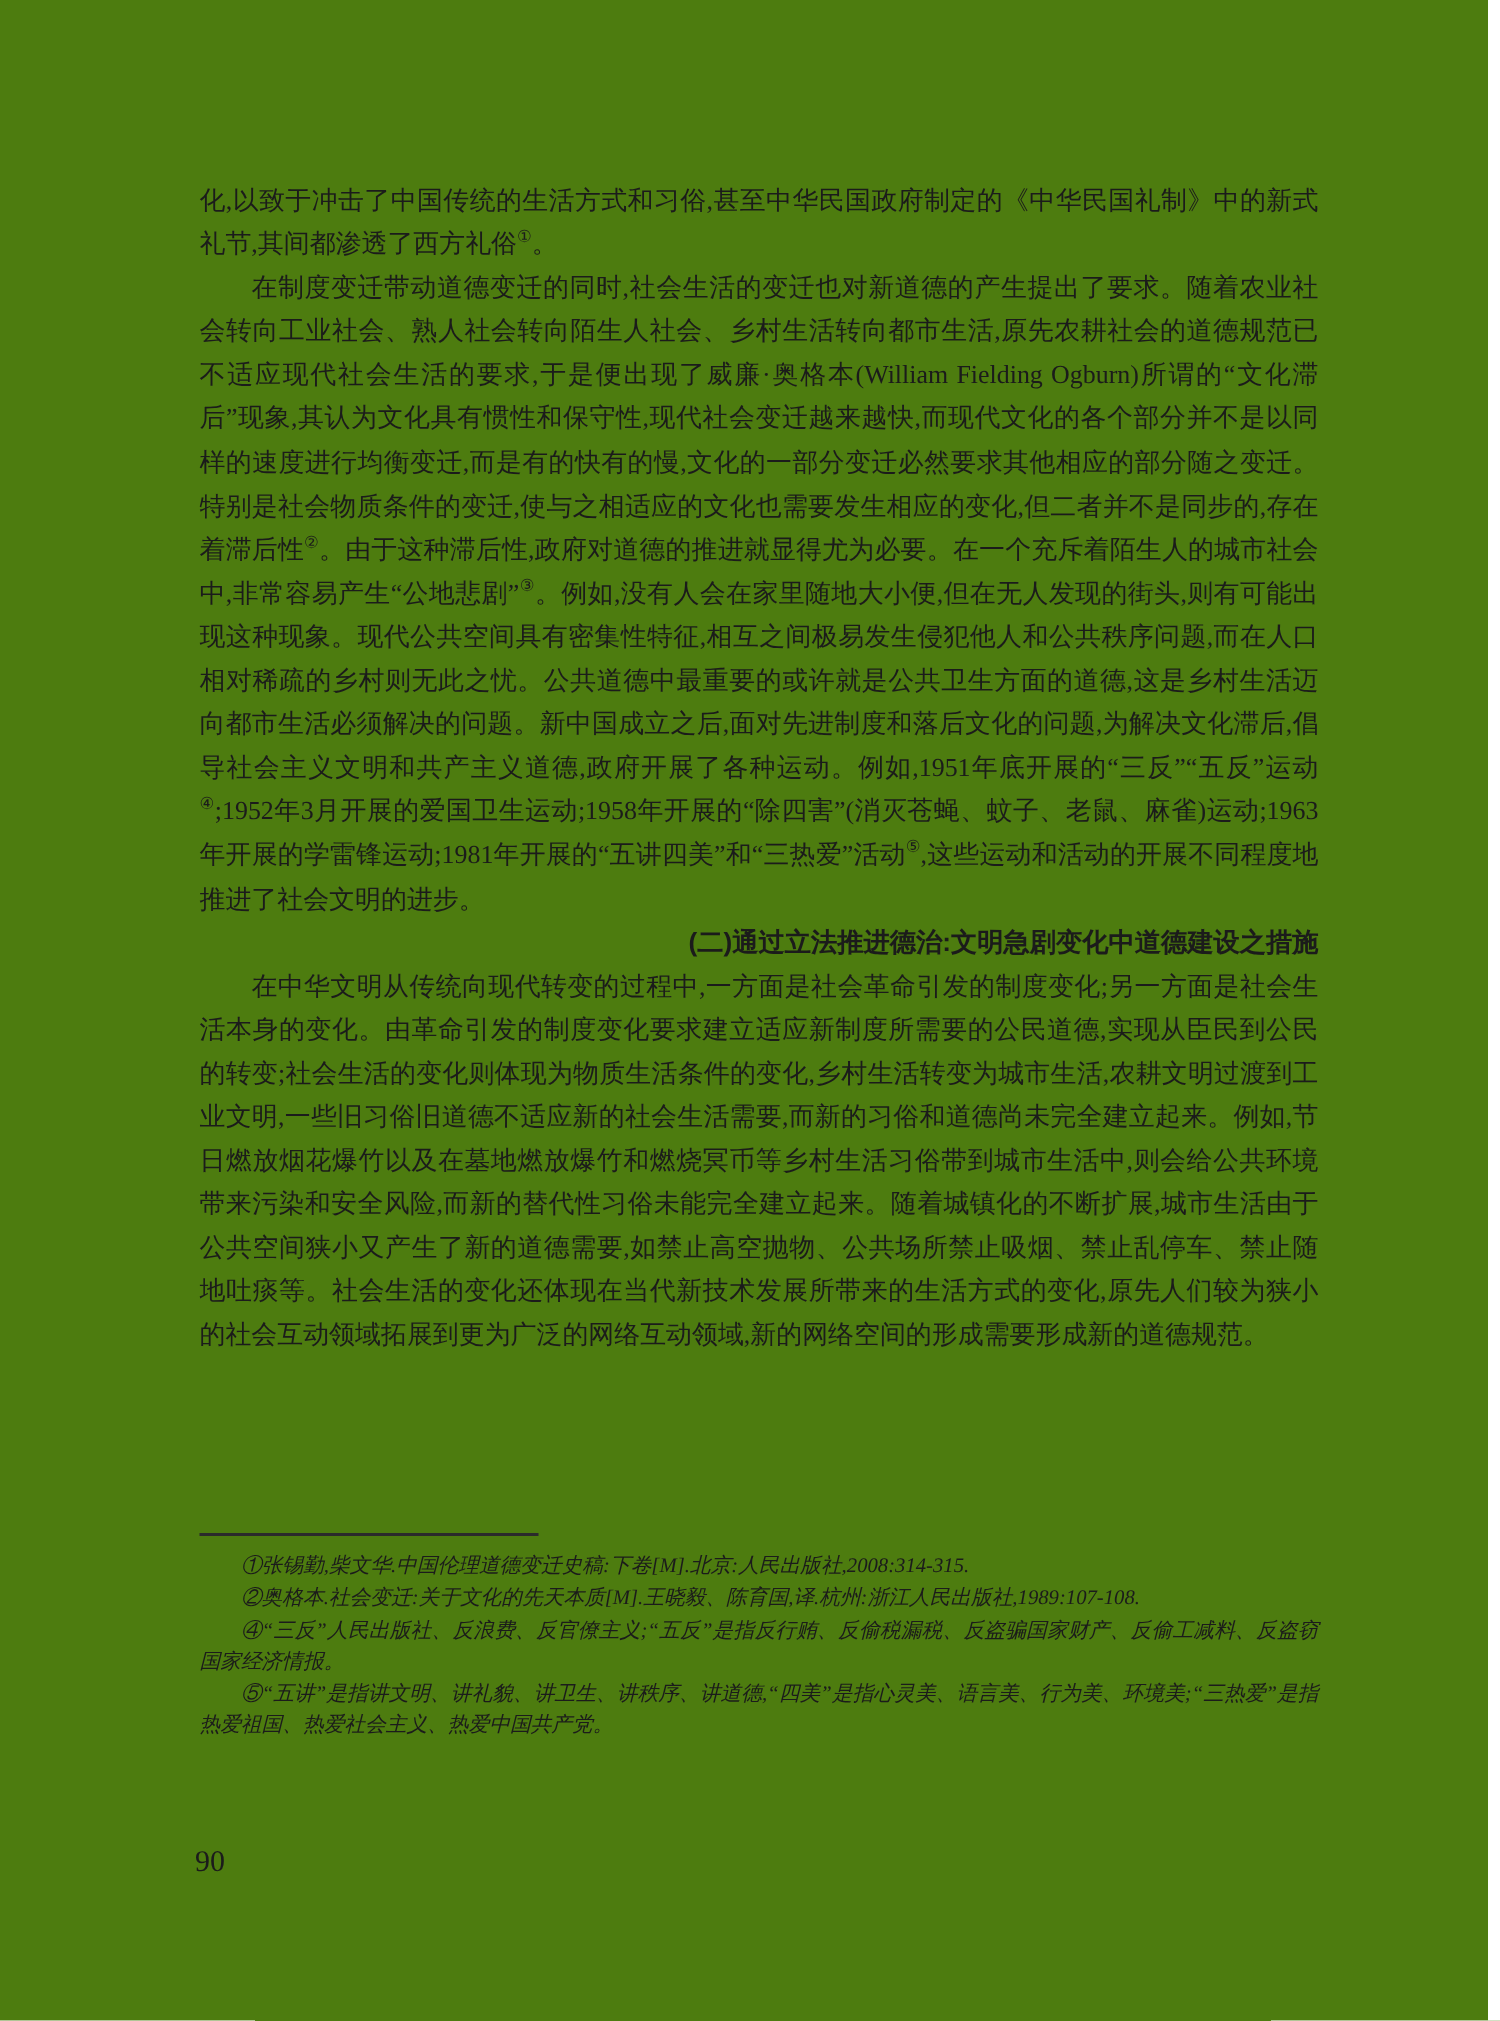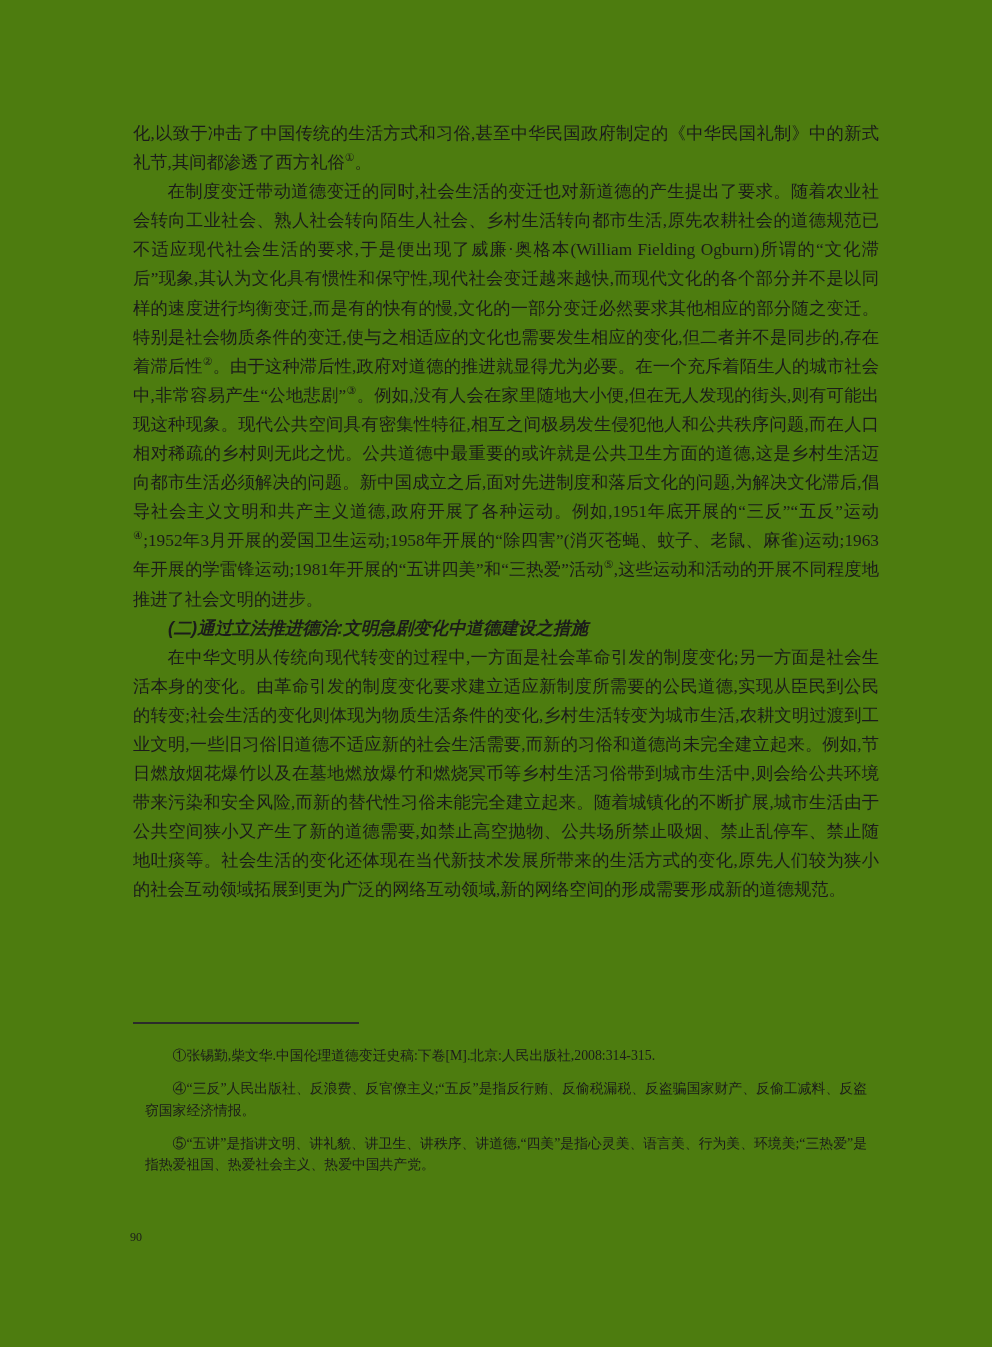--- a/index.html
+++ b/index.html
@@ -36,22 +36,21 @@
   }
   .para.no-indent {
     text-indent: 0;
   }
   .section-heading {
     font-family: "Liberation Sans", "DejaVu Sans", sans-serif;
     font-weight: 700;
     font-size: 17.5px;
     line-height: 29.1px;
     text-indent: 2em;
-    text-align: left;
-    font-style: italic;
+    text-align: right;
   }
   sup {
     font-size: 11px;
     vertical-align: super;
     line-height: 0;
   }
   .footnote-sep {
     position: absolute;
     left: 133px;
     top: 1022px;
@@ -62,48 +61,50 @@
   .footnotes {
     position: absolute;
     left: 133px;
     top: 1033px;
     width: 746px;
     font-size: 13.8px;
     line-height: 21.3px;
     text-align: justify;
   }
   .footnotes p {
-    margin: 12px;
+    margin: 0;
     padding: 0;
     text-indent: 2em;
+    font-style: italic;
   }
   .page-number {
     position: absolute;
     left: 130px;
     top: 1231px;
-    font-size: 12px;
+    font-size: 20px;
     line-height: 1;
     color: #1b1b1b;
   }
 </style>
 </head>
 <body>
 
 <div class="page">
 
   <main class="body-text">
     <p class="para no-indent">化,以致于冲击了中国传统的生活方式和习俗,甚至中华民国政府制定的《中华民国礼制》中的新式礼节,其间都渗透了西方礼俗<sup>①</sup>。</p>
     <p class="para">在制度变迁带动道德变迁的同时,社会生活的变迁也对新道德的产生提出了要求。随着农业社会转向工业社会、熟人社会转向陌生人社会、乡村生活转向都市生活,原先农耕社会的道德规范已不适应现代社会生活的要求,于是便出现了威廉·奥格本(William Fielding Ogburn)所谓的“文化滞后”现象,其认为文化具有惯性和保守性,现代社会变迁越来越快,而现代文化的各个部分并不是以同样的速度进行均衡变迁,而是有的快有的慢,文化的一部分变迁必然要求其他相应的部分随之变迁。特别是社会物质条件的变迁,使与之相适应的文化也需要发生相应的变化,但二者并不是同步的,存在着滞后性<sup>②</sup>。由于这种滞后性,政府对道德的推进就显得尤为必要。在一个充斥着陌生人的城市社会中,非常容易产生“公地悲剧”<sup>③</sup>。例如,没有人会在家里随地大小便,但在无人发现的街头,则有可能出现这种现象。现代公共空间具有密集性特征,相互之间极易发生侵犯他人和公共秩序问题,而在人口相对稀疏的乡村则无此之忧。公共道德中最重要的或许就是公共卫生方面的道德,这是乡村生活迈向都市生活必须解决的问题。新中国成立之后,面对先进制度和落后文化的问题,为解决文化滞后,倡导社会主义文明和共产主义道德,政府开展了各种运动。例如,1951年底开展的“三反”“五反”运动<sup>④</sup>;1952年3月开展的爱国卫生运动;1958年开展的“除四害”(消灭苍蝇、蚊子、老鼠、麻雀)运动;1963年开展的学雷锋运动;1981年开展的“五讲四美”和“三热爱”活动<sup>⑤</sup>,这些运动和活动的开展不同程度地推进了社会文明的进步。</p>
     <h3 class="section-heading">(二)通过立法推进德治:文明急剧变化中道德建设之措施</h3>
     <p class="para">在中华文明从传统向现代转变的过程中,一方面是社会革命引发的制度变化;另一方面是社会生活本身的变化。由革命引发的制度变化要求建立适应新制度所需要的公民道德,实现从臣民到公民的转变;社会生活的变化则体现为物质生活条件的变化,乡村生活转变为城市生活,农耕文明过渡到工业文明,一些旧习俗旧道德不适应新的社会生活需要,而新的习俗和道德尚未完全建立起来。例如,节日燃放烟花爆竹以及在墓地燃放爆竹和燃烧冥币等乡村生活习俗带到城市生活中,则会给公共环境带来污染和安全风险,而新的替代性习俗未能完全建立起来。随着城镇化的不断扩展,城市生活由于公共空间狭小又产生了新的道德需要,如禁止高空抛物、公共场所禁止吸烟、禁止乱停车、禁止随地吐痰等。社会生活的变化还体现在当代新技术发展所带来的生活方式的变化,原先人们较为狭小的社会互动领域拓展到更为广泛的网络互动领域,新的网络空间的形成需要形成新的道德规范。</p>
   </main>
 
   <div class="footnote-sep"></div>
 
   <section class="footnotes">
     <p>①张锡勤,柴文华.中国伦理道德变迁史稿:下卷[M].北京:人民出版社,2008:314-315.</p>
+    <p>②奥格本.社会变迁:关于文化的先天本质[M].王晓毅、陈育国,译.杭州:浙江人民出版社,1989:107-108.</p>
     <p>④“三反”人民出版社、反浪费、反官僚主义;“五反”是指反行贿、反偷税漏税、反盗骗国家财产、反偷工减料、反盗窃国家经济情报。</p>
     <p>⑤“五讲”是指讲文明、讲礼貌、讲卫生、讲秩序、讲道德,“四美”是指心灵美、语言美、行为美、环境美;“三热爱”是指热爱祖国、热爱社会主义、热爱中国共产党。</p>
   </section>
 
   <div class="page-number">90</div>
 
 </div>
 
 </body></html>

